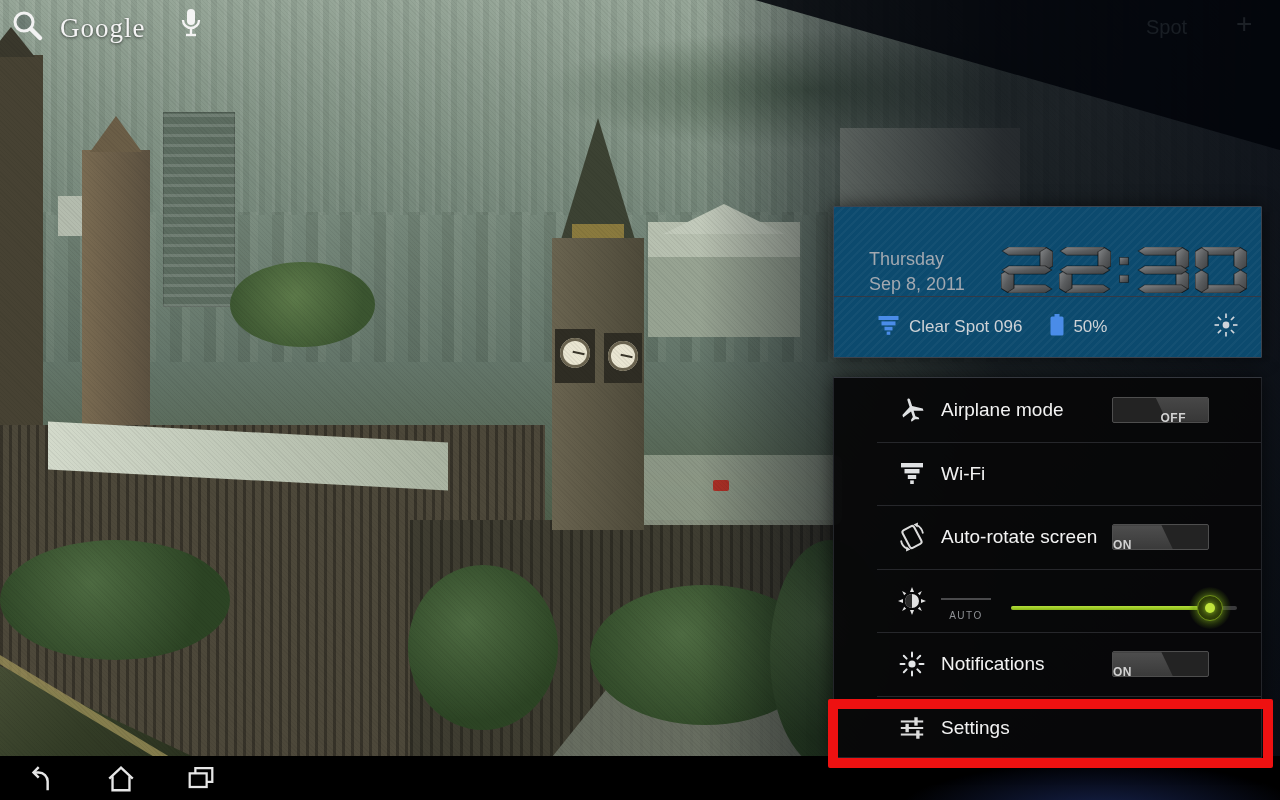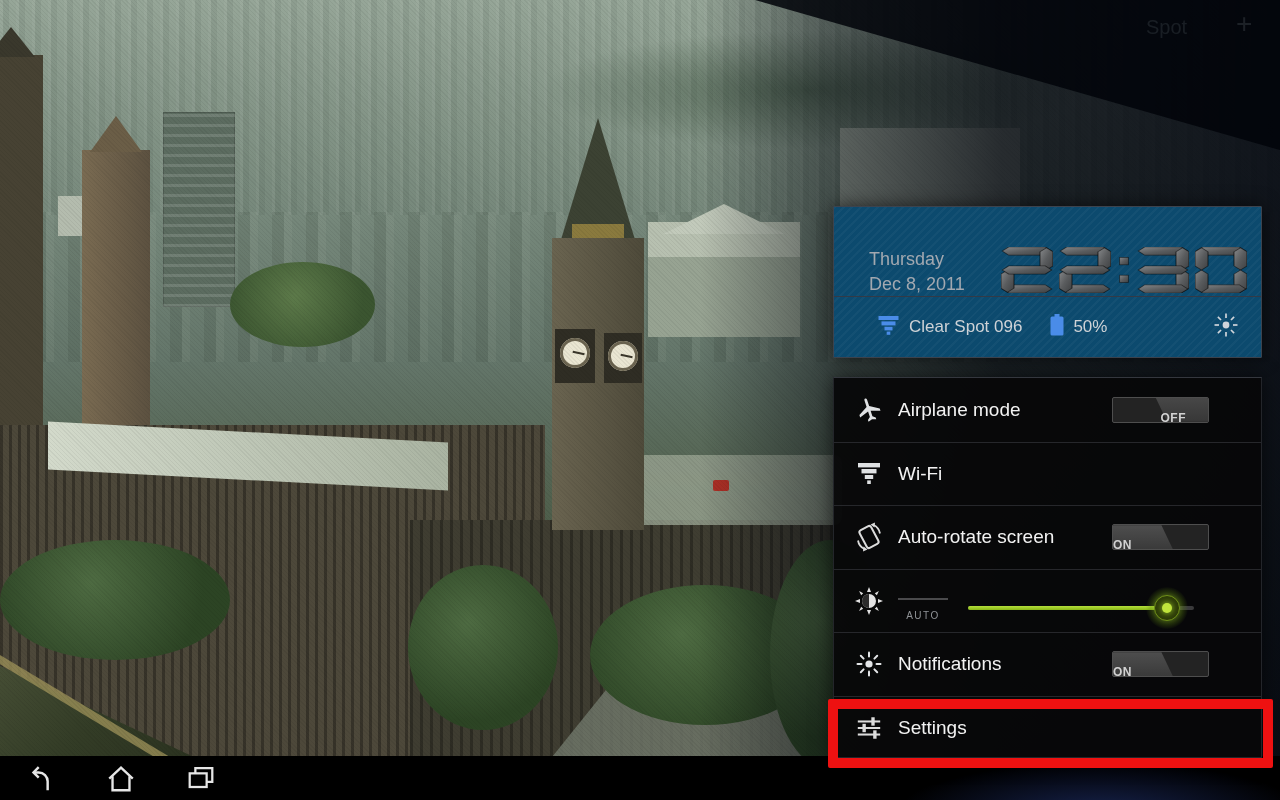--- a/index.html
+++ b/index.html
@@ -102,21 +102,21 @@
   .cp-status{position:absolute;left:0;right:0;bottom:0;height:61px;border-top:1px solid #333a46;
     display:flex;align-items:center;padding-left:44px;}
   .cp-net{font-size:17px;color:#ced2d6;margin-left:10px;}
   .cp-batt-icon{margin-left:28px;}
   .cp-batt{font-size:17px;color:#ced2d6;margin-left:9px;}
   .cp-sun{position:absolute;right:22px;top:50%;transform:translateY(-50%);}
 
   
   .qs-panel{position:absolute;left:833px;top:377px;width:429px;height:381px;z-index:5;
     background:rgba(7,7,8,.95);border:1px solid #23252a;border-top-color:#34373e;
-    box-shadow:0 0 18px rgba(0,0,0,.6);}
+    box-shadow:0 0 18px rgba(0,0,0,.6);padding-left:43px;}
   .qs-row{position:relative;height:63.5px;display:flex;align-items:center;padding-left:20px;}
   .qs-row + .qs-row{border-top:1px solid #26272b;}
   .qs-icon{width:30px;height:30px;display:flex;align-items:center;justify-content:center;flex:none;}
   .qs-label{font-size:19px;color:#f2f2f2;margin-left:14px;}
   .toggle{position:absolute;right:52px;top:50%;transform:translateY(-50%);
     width:97px;height:26px;background:#232323;border:1px solid #4e4e4e;border-radius:2px;overflow:hidden;}
   .toggle .thumb{position:absolute;inset:0;}
   .toggle--on .thumb{background:linear-gradient(#4e4e4e,#3a3a3a);clip-path:polygon(0 0,51% 0,63% 100%,0 100%);}
   .toggle--off .thumb{background:linear-gradient(#474747,#373737);clip-path:polygon(45% 0,100% 0,100% 100%,57% 100%);}
   .t-label{position:absolute;top:8px;height:40px;line-height:24px;font-size:12px;color:#d2d2d2;
@@ -192,28 +192,45 @@
     <div class="wp-t3 wp-tree"></div>
     <div class="wp-t4 wp-tree"></div>
     <div class="wp-water"></div>
     <div class="wp-bank"></div>
     <div class="wp-noise"></div>
   </div>
 
   <div class="dim-right"></div>
   <div class="dim-diag"></div>
 
+  <div class="gwidget">
+    <span>
+      <svg width="36" height="36" viewBox="0 0 36 36">
+        <circle cx="14" cy="14" r="9" fill="rgba(20,30,40,.25)" stroke="#f2f2f2" stroke-width="3"></circle>
+        <line x1="21" y1="21" x2="30" y2="30" stroke="#f2f2f2" stroke-width="4.5" stroke-linecap="round"></line>
+      </svg>
+    </span>
+    <span class="g-logo">Google</span>
+    <span class="g-mic">
+      <svg width="24" height="40" viewBox="0 0 24 40">
+        <rect x="8" y="3" width="8" height="16" rx="4" fill="#f4f4f4"></rect>
+        <path d="M4 14 a8 8 0 0 0 16 0" fill="none" stroke="#f4f4f4" stroke-width="2.4"></path>
+        <line x1="12" y1="22" x2="12" y2="28" stroke="#f4f4f4" stroke-width="2.4"></line>
+        <line x1="7" y1="29" x2="17" y2="29" stroke="#f4f4f4" stroke-width="2.4"></line>
+      </svg>
+    </span>
+  </div>
 
   <span class="apps-faint">Spot</span>
   <span class="plus-faint">+</span>
 
   <div class="clock-panel">
     <div class="cp-date">
       <div>Thursday</div>
-      <div>Dec 8, 2011</div>
+      <div>Sep 8, 2011</div>
     </div>
     <div class="cp-digits" id="clock-digits">
         <svg class="dig" width="52" height="46" viewBox="0 0 44 62" preserveAspectRatio="none">
           <polygon points="1,5.5 6.5,0 37.5,0 43,5.5 37.5,11 6.5,11" fill="url(#sg)" stroke="rgba(0,0,0,.55)" stroke-width="1"></polygon>
           <polygon points="38.5,1 44,6.5 44,25.5 38.5,31 33,25.5 33,6.5" fill="url(#sg)" stroke="rgba(0,0,0,.55)" stroke-width="1"></polygon>
           <polygon points="1,56.5 6.5,51 37.5,51 43,56.5 37.5,62 6.5,62" fill="url(#sg)" stroke="rgba(0,0,0,.55)" stroke-width="1"></polygon>
           <polygon points="5.5,31 11,36.5 11,55.5 5.5,61 0,55.5 0,36.5" fill="url(#sg)" stroke="rgba(0,0,0,.55)" stroke-width="1"></polygon>
           <polygon points="1,31 6.5,25.5 37.5,25.5 43,31 37.5,36.5 6.5,36.5" fill="url(#sg)" stroke="rgba(0,0,0,.55)" stroke-width="1"></polygon>
         </svg>
         <svg class="dig" width="52" height="46" viewBox="0 0 44 62" preserveAspectRatio="none">

